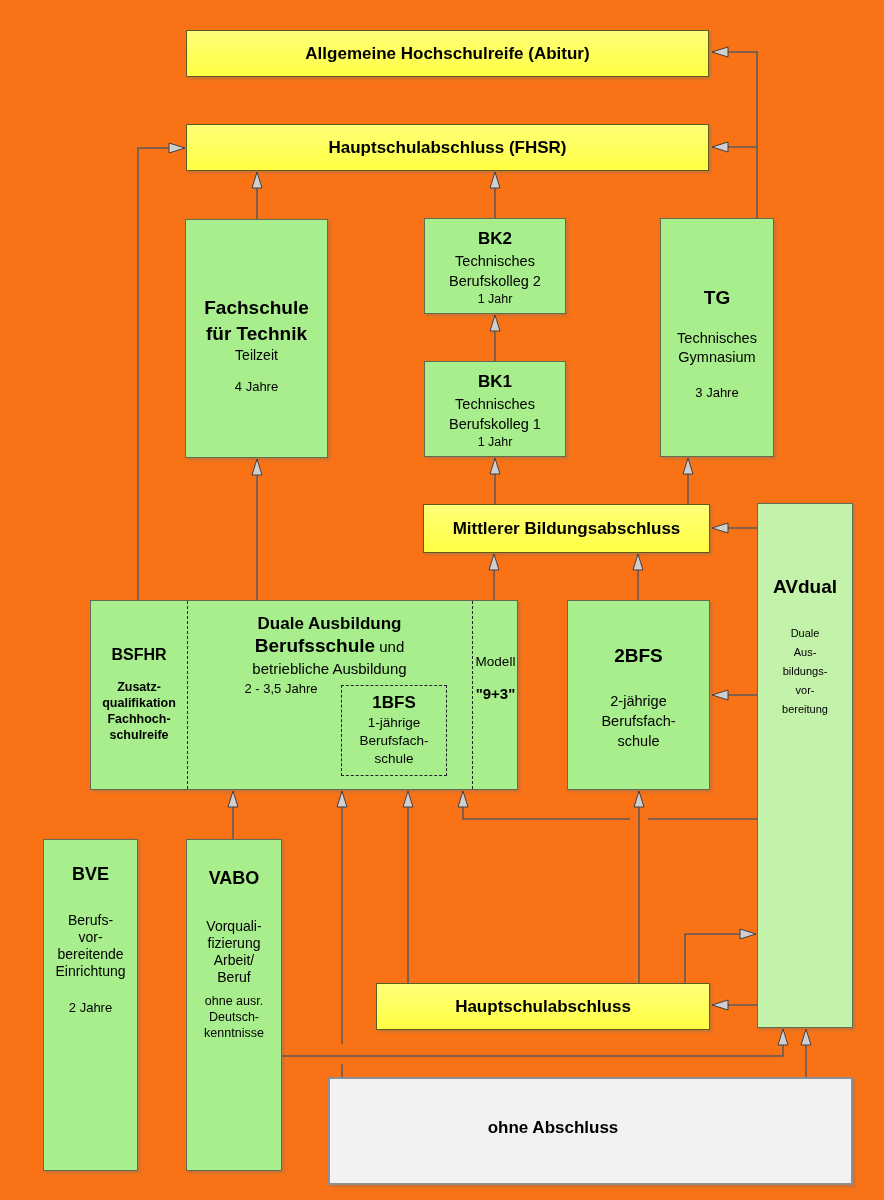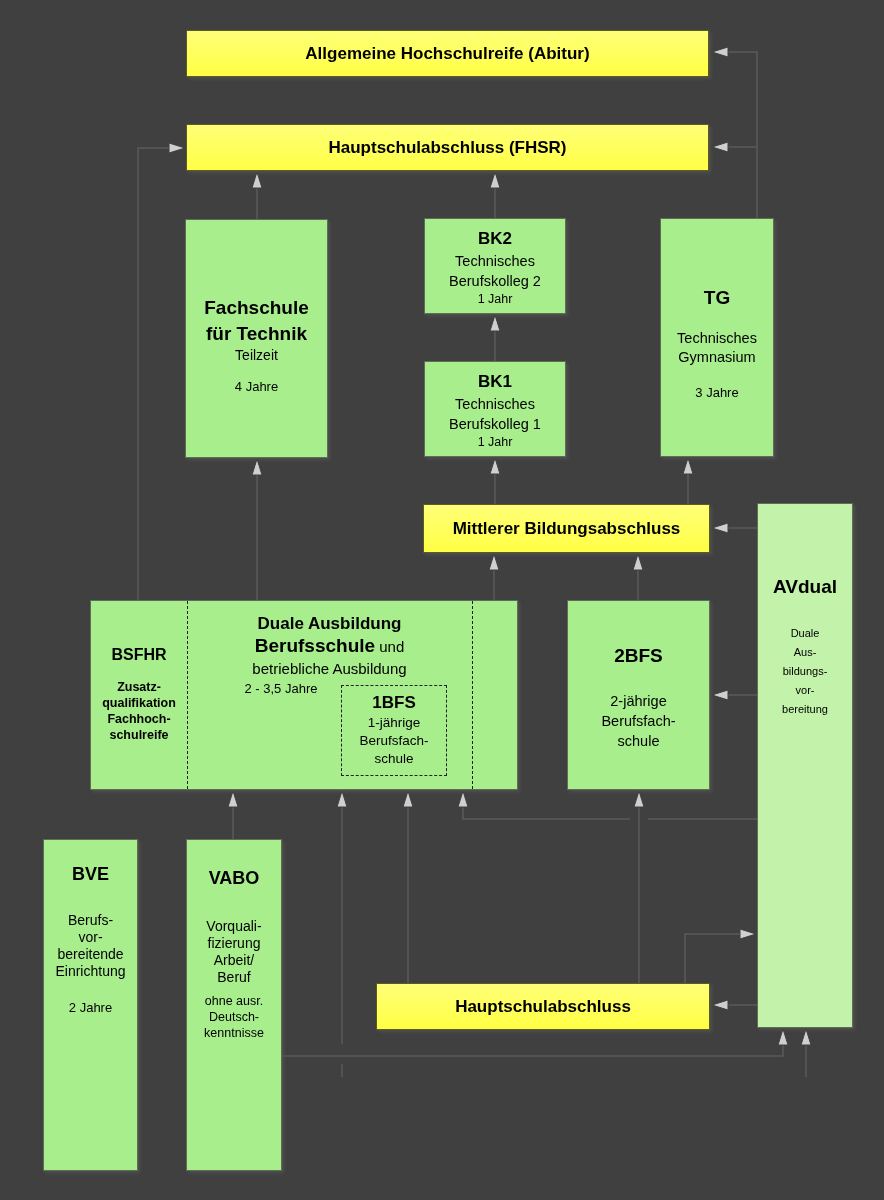--- a/index.html
+++ b/index.html
@@ -1,17 +1,17 @@
 <!DOCTYPE html>
 <html><head>
 <meta charset="utf-8">
 <style>
   html,body{margin:0;padding:0;background:#fff;}
   #stage{
-    position:relative;width:884px;height:1200px;background:#404040;
+    position:relative;width:884px;height:1200px;background:#f97316;
     font-family:"Liberation Sans",sans-serif;color:#000;overflow:hidden;
   }
   .box{position:absolute;box-sizing:border-box;text-align:center;
        box-shadow:2px 2px 3px rgba(110,110,110,0.35);}
   .yellow{background:linear-gradient(180deg,#ffff78 0%,#ffff44 100%);
           border:1px solid #5c5c20;display:flex;align-items:center;justify-content:center;}
   .green{background:#a8ee8d;border:1px solid #5e6e55;}
   .green-light{background:#c3f2aa;border:1px solid #5e6e55;}
   .grayb{background:#f2f2f2;border:2px solid #8f8f8f;display:flex;align-items:center;justify-content:center;}
   .bar-title{font-size:17px;font-weight:bold;}
@@ -95,20 +95,24 @@
 
     <div class="dashed-box" style="left:250px;top:84px;width:106px;height:91px;padding-top:6px;">
       <div style="font-weight:bold;font-size:17px;line-height:22px;">1BFS</div>
       <div style="font-size:13.5px;line-height:18px;">
         <div>1-jährige</div>
         <div>Berufsfach-</div>
         <div>schule</div>
       </div>
     </div>
 
+    <div style="position:absolute;left:381px;top:0;width:47px;">
+      <div style="margin-top:52px;font-size:13.5px;line-height:17px;">Modell</div>
+      <div style="margin-top:15px;font-weight:bold;font-size:15px;line-height:18px;">"9+3"</div>
+    </div>
   </div>
 
   <div class="box green" style="left:567px;top:600px;width:143px;height:190px;padding-top:42px;">
     <div class="h-big">2BFS</div>
     <div style="margin-top:22px;font-size:14.5px;line-height:20px;">
       <div>2-jährige</div>
       <div>Berufsfach-</div>
       <div>schule</div>
     </div>
   </div>
@@ -147,20 +151,23 @@
       <div>ohne ausr.</div>
       <div>Deutsch-</div>
       <div>kenntnisse</div>
     </div>
   </div>
 
   <div class="box yellow" style="left:376px;top:983px;width:334px;height:47px;">
     <span class="bar-title">Hauptschulabschluss</span>
   </div>
 
+  <div class="box grayb" style="left:328px;top:1077px;width:525px;height:108px;padding-right:75px;padding-bottom:6px;">
+    <span class="bar-title">ohne Abschluss</span>
+  </div>
 
   <svg id="wires" width="884" height="1200" viewBox="0 0 884 1200">
 
     <g>
       <path d="M757 218 V52 H728"></path>
         <polygon points="712,52 728,47 728,57"></polygon>
     </g>
     <g>
       <path d="M757 147 H728"></path>
         <polygon points="712,147 728,142 728,152"></polygon>

